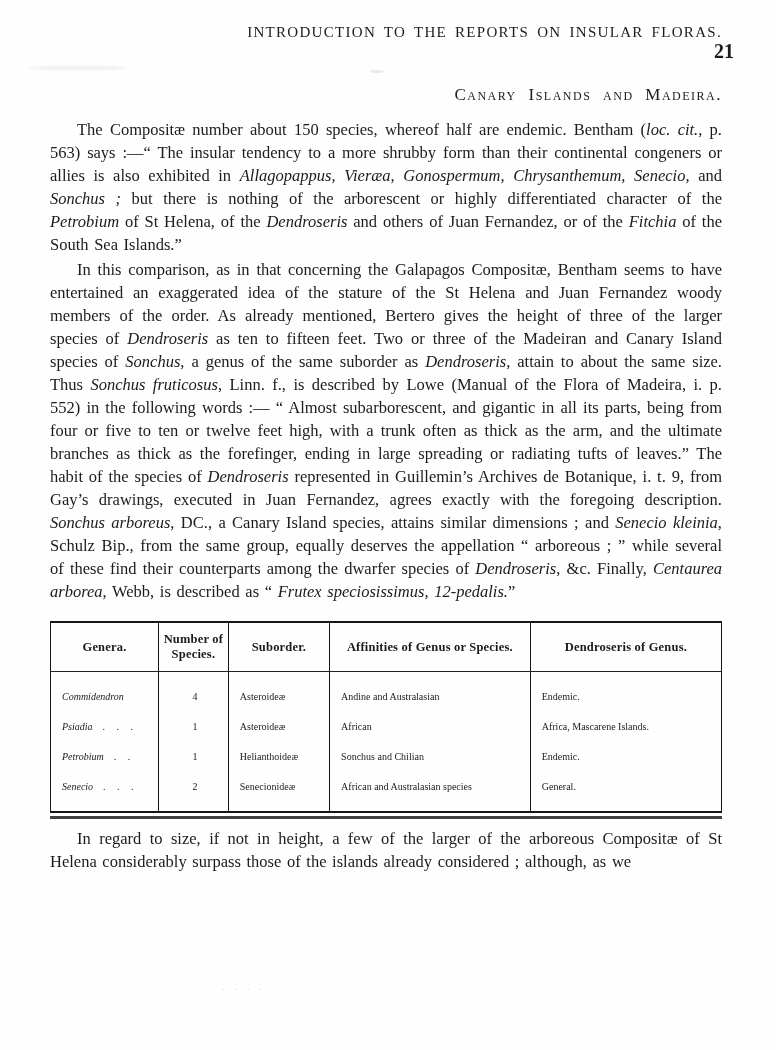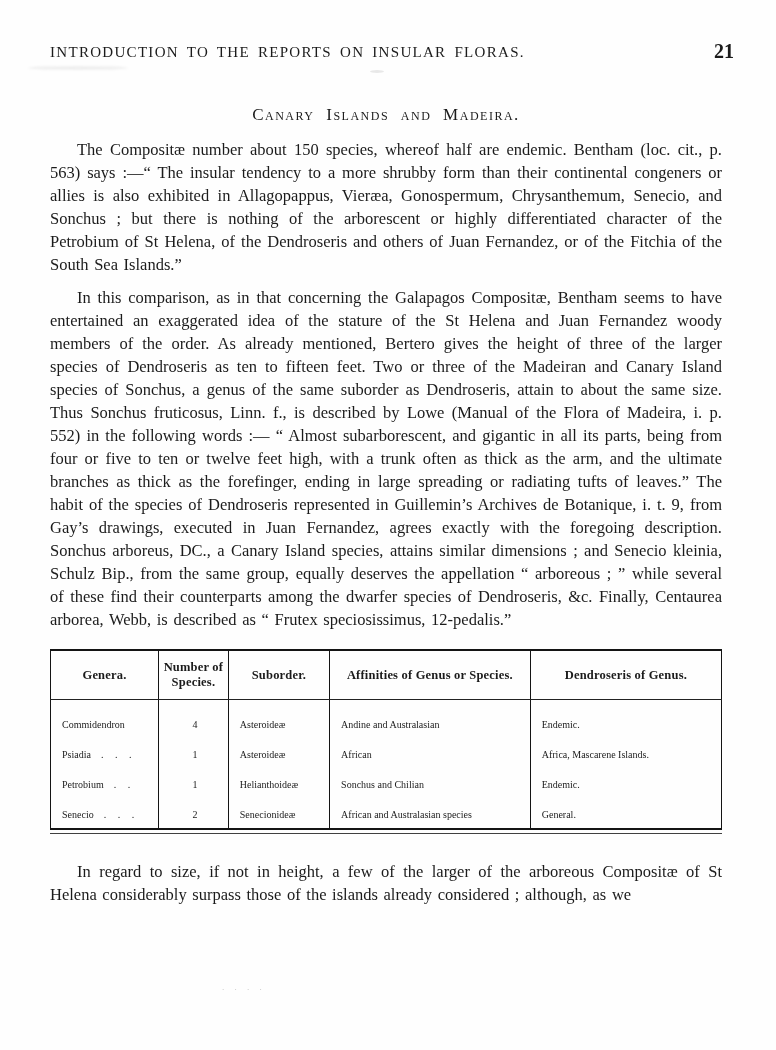--- a/index.html
+++ b/index.html
@@ -17,67 +17,67 @@
     overflow: hidden;
   }
   .content {
     margin: 0 54px 0 50px; 
     position: relative;
   }
 
   
   .running-head {
     position: relative;
-    padding-top: 44px;
-    text-align: left;
+    padding-top: 24px;
+    text-align: right;
     font-size: 15px;
     letter-spacing: 1.3px;
     word-spacing: 3px;
     white-space: nowrap;
   }
   .page-number {
     position: absolute;
     right: -12px; top: 40px;
     font-size: 20px;
     font-weight: bold;
     letter-spacing: 0;
   }
 
   
   .section-heading {
-    text-align: center;
+    text-align: right;
     font-variant: small-caps;
     font-size: 17px;
     letter-spacing: 1.5px;
     word-spacing: 6px;
     font-weight: normal;
     margin: 0;
   }
   .heading-canary { margin-top: 44px; }
   .heading-sthelena { margin-top: 15px; }
 
   
   .body-par {
     margin: 0;
     font-size: 16.5px;
     line-height: 23px;
     text-align: justify;
     text-indent: 27px;
     word-spacing: 1.5px;
   }
   .par-1 { margin-top: 13px; }
-  .par-2 { margin-top: 10px; }
-  .par-3 { margin-top: 26px; }
-  .it { }
+  .par-2 { margin-top: 2px; }
+  .par-3 { margin-top: 8px; }
+  .it { font-style: italic; }
 
   
   .helena-table-wrap {
     margin-top: 18px;
     padding-bottom: 3px;
-    border-bottom: 1px solid #404040; 
+    border-bottom: 3px solid #404040; 
   }
   table.helena {
     width: 100%;
     border-collapse: collapse;
     table-layout: fixed;
     border: 1.5px solid #141414;
     border-top-width: 2px;
     border-bottom-width: 2px;
   }
   table.helena th {
@@ -97,21 +97,21 @@
     vertical-align: middle;
     padding: 4px 8px 4px 11px;
     height: 22px;
     white-space: nowrap;
     overflow: hidden;
   }
   table.helena th:last-child, table.helena td:last-child { border-right: none; }
   td.c-genus { font-style: normal; }
   td.c-num { text-align: center; padding-left: 2px; padding-right: 2px; }
   tbody tr:first-child td { padding-top: 13px; }
-  tbody tr:last-child td { padding-bottom: 3px; }
+  tbody tr:last-child td { padding-bottom: 14px; }
   .dots { word-spacing: 9px; margin-left: 10px; color: #1b1b1b; }
 
   
   .smudge {
     position: absolute;
     left: 28px; top: 66px;
     width: 100px; height: 4px;
     background: rgba(40,40,40,0.07);
     border-radius: 50%;
     filter: blur(1px);

